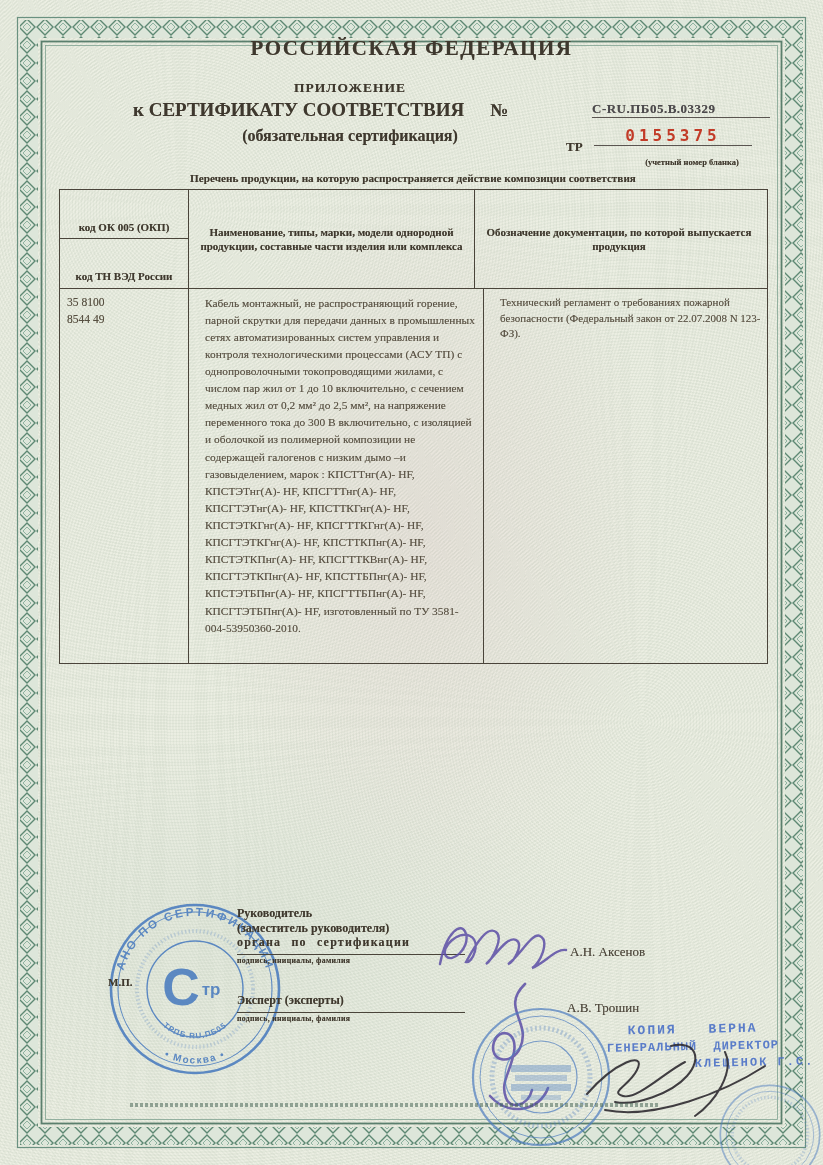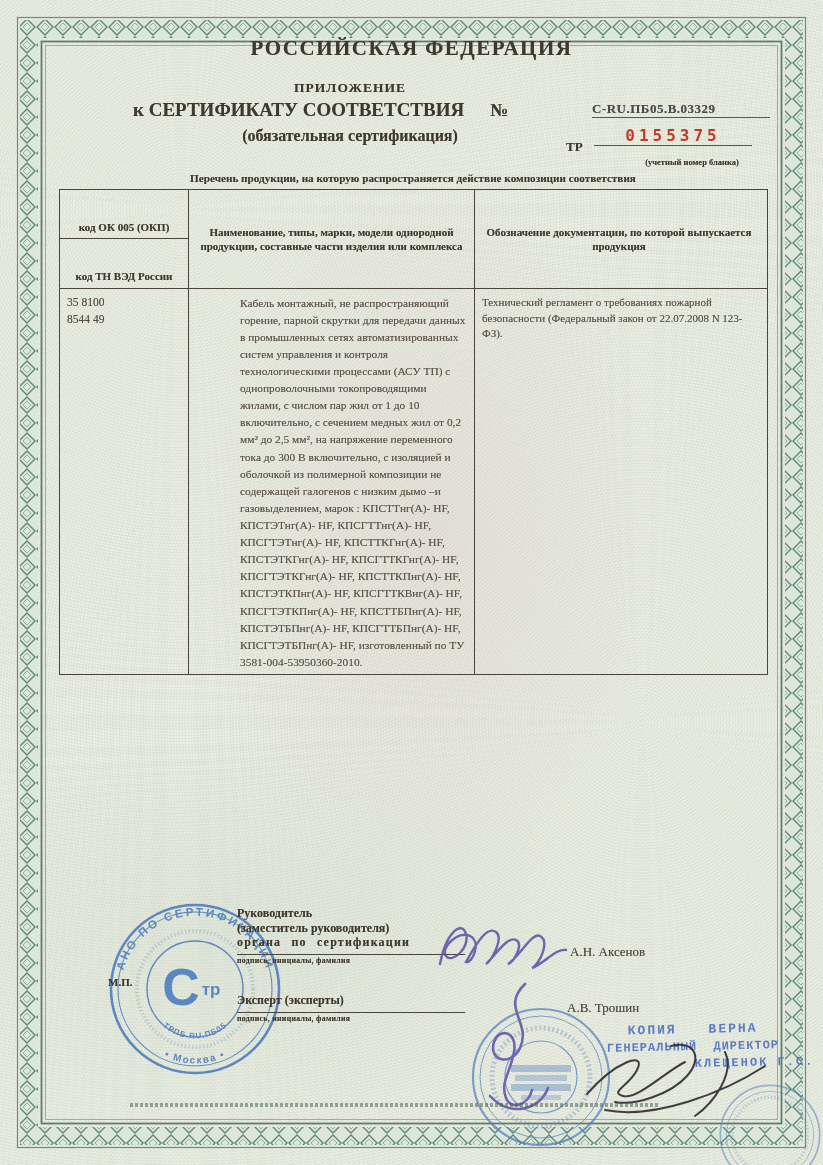--- a/index.html
+++ b/index.html
@@ -24,30 +24,30 @@
   .num-sign{font-size:18px;margin-left:26px;}
   .cert-number{left:592px;top:101px;width:178px;font-size:13px;font-weight:bold;color:#4c4a4e;border-bottom:1.6px solid #5a5550;letter-spacing:.5px;}
   .mandatory{left:0;top:127px;width:700px;text-align:center;font-size:16px;font-weight:bold;color:#3e382e;}
   .tr-label{left:566px;top:139px;font-size:13px;font-weight:bold;color:#3e382e;}
   .tr-number{left:594px;top:126px;width:158px;text-align:center;font-size:16px;font-weight:bold;color:#c23b28;letter-spacing:4px;border-bottom:1.6px solid #5a5550;font-family:"DejaVu Sans Mono",monospace;}
   .tr-caption{left:612px;top:157px;width:160px;text-align:center;font-size:8.5px;font-weight:bold;color:#3e382e;}
   
   .tbl-caption{left:60px;top:172px;width:706px;text-align:center;font-size:11.2px;font-weight:bold;color:#3e382e;}
   .tbl{left:59px;top:189px;width:707px;border:1.6px solid #4a443a;}
   .tr-head{display:grid;grid-template-columns:129px 286px 288px;border-bottom:1.4px solid #4a443a;}
-  .tr-body{display:grid;grid-template-columns:129px 286px 288px;min-height:374px;}
+  .tr-body{display:grid;grid-template-columns:129px 286px 288px;min-height:374px;gap:9px;}
   .cell{padding:3px 7px;font-size:11px;line-height:1.3;}
   .c-border{border-right:1.4px solid #4a443a;}
   .th{font-weight:bold;color:#3e382e;text-align:center;}
   .col1-head{display:flex;flex-direction:column;padding:0;}
   .col1-head .sub{flex:1;display:flex;align-items:center;justify-content:center;padding:4px 4px;margin-top:26px;}
   .col1-head .sub:first-child{border-bottom:1.2px solid #4a443a;}
   .codes{padding-top:6px;font-size:11.5px;color:#564f41;}
   .codes div{margin-bottom:2px;}
-  .desc{padding-top:6px;font-size:11.4px;line-height:1.5;color:#5a5346;margin-left:44px;}
+  .desc{padding-top:6px;font-size:11.4px;line-height:1.5;color:#5a5346;}
   .doc{padding-top:6px;font-size:11px;line-height:1.45;color:#5a5346;}
   
   .mp{left:108px;top:976px;font-size:11px;font-weight:bold;color:#3e382e;}
   .role-block{left:237px;top:906px;width:228px;}
   .role-line{font-size:12px;font-weight:bold;color:#3e382e;line-height:1.22;font-family:Liberation Serif, serif;}
   .role-line.spread{letter-spacing:1.2px;word-spacing:6px;}
   .sig-rule{border-bottom:1.1px solid #4a443a;height:4px;margin-bottom:1px;}
   .sig-caption{font-size:7.8px;color:#3e382e;font-weight:bold;letter-spacing:.3px;}
   .expert-block{left:237px;top:993px;width:228px;}
   .sig-name{font-size:13px;color:#4c463c;white-space:nowrap;}

